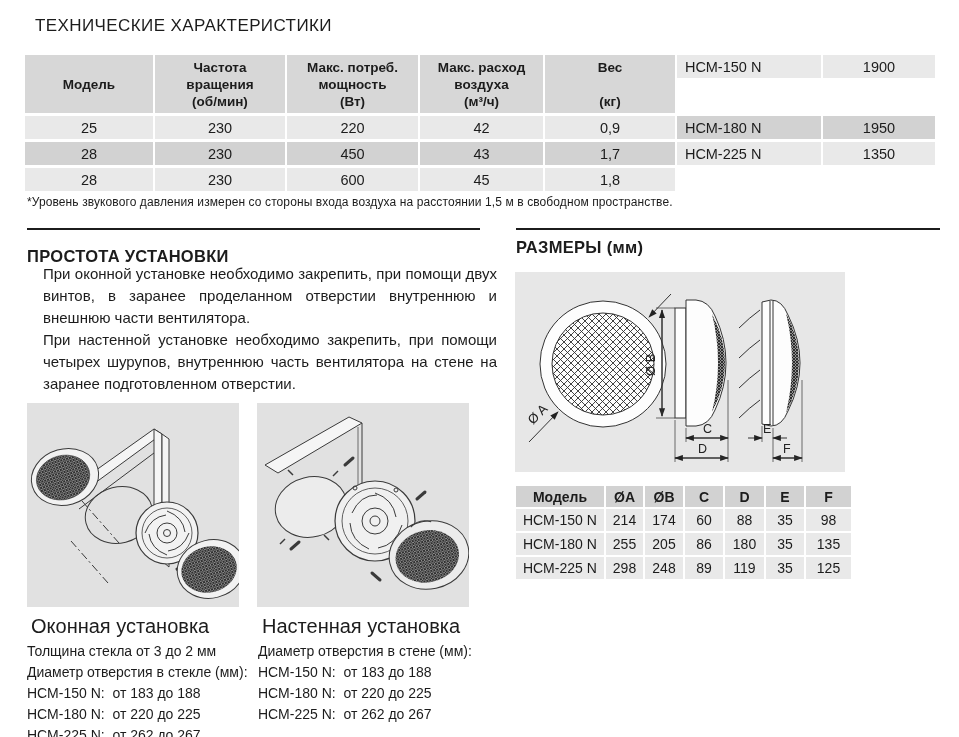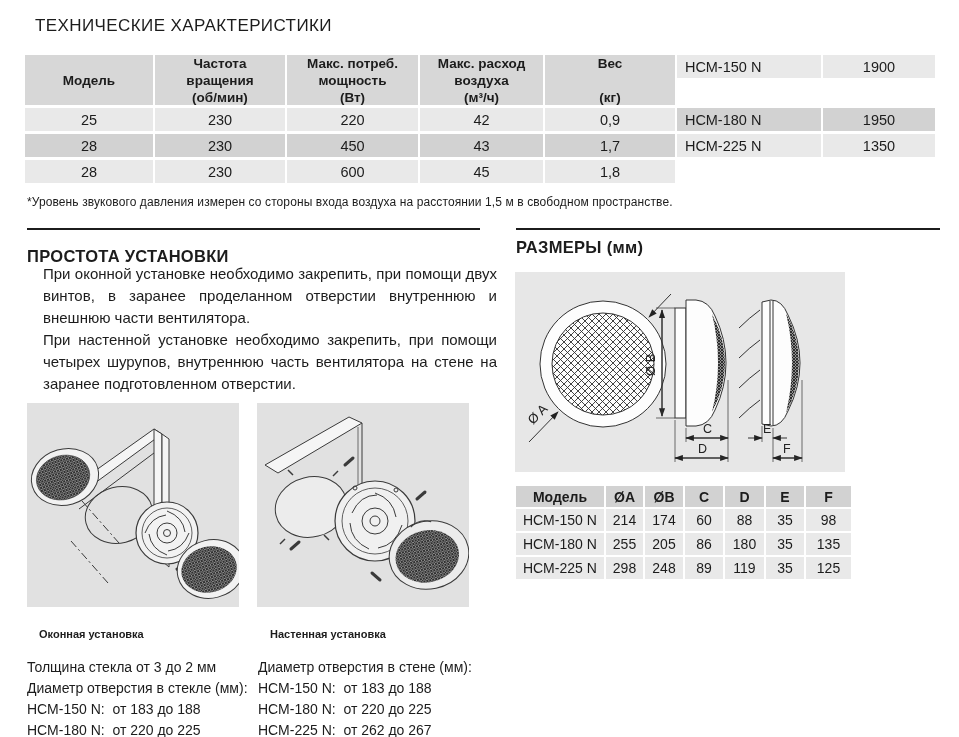--- a/index.html
+++ b/index.html
@@ -6,21 +6,21 @@
   .page{position:relative;width:959px;height:737px;background:#fff;overflow:hidden;
         font-family:"Liberation Sans",sans-serif;color:#1c1c1c;}
 
   .page-title{position:absolute;left:35px;top:16px;margin:0;
         font-size:17px;font-weight:normal;letter-spacing:.4px;}
 
   
   .spec-table{position:absolute;left:25px;top:55px;display:grid;
         grid-template-columns:128px 130px 131px 123px 130px 144px 112px;
         column-gap:2px;row-gap:3px;}
-  .spec-table .th{height:50px;background:#d7d7d7;display:flex;align-items:center;justify-content:center;
+  .spec-table .th{height:58px;background:#d7d7d7;display:flex;align-items:center;justify-content:center;
         text-align:center;font-weight:bold;font-size:13.5px;line-height:17px;white-space:pre-line;}
   .spec-table .td{height:23px;display:flex;align-items:center;justify-content:center;font-size:14.5px;}
   .spec-table .td.model{justify-content:flex-start;padding-left:8px;box-sizing:border-box;}
   .bg-light{background:#e9e9e9;}
   .bg-mid{background:#d2d2d2;}
 
   .footnote{position:absolute;left:27px;top:195px;margin:0;font-size:12px;letter-spacing:.1px;}
 
   .rule{position:absolute;height:2px;background:#1c1c1c;}
   #rule-left{left:27px;top:228px;width:453px;}
@@ -33,21 +33,21 @@
   .install-text{position:absolute;left:43px;top:263px;width:454px;}
   .install-text p{margin:0;font-size:15px;line-height:22px;text-align:justify;}
 
   .illus{position:absolute;top:403px;height:204px;background:#e1e1e1;}
   #illus-window{left:27px;width:212px;}
   #illus-wall{left:257px;width:212px;}
 
   .install-note{position:absolute;top:612px;font-size:14px;line-height:21px;}
   #note-window{left:27px;}
   #note-wall{left:258px;}
-  .install-note h3{margin:12px;font-size:11px;line-height:21px;font-weight:bold;}
+  .install-note h3{margin:4px;font-size:20px;line-height:21px;font-weight:normal;}
   .note-line{white-space:pre;}
 
   .draw-box{position:absolute;left:515px;top:272px;width:330px;height:200px;background:#e7e7e7;}
 
   
   .dims-table{position:absolute;left:516px;top:486px;display:grid;
         grid-template-columns:88px 37px 38px 38px 39px 38px 45px;
         column-gap:2px;row-gap:2px;font-size:14px;}
   .dims-table .th{height:21px;background:#d2d2d2;font-weight:bold;display:flex;align-items:center;justify-content:center;}
   .dims-table .td{height:22px;background:#e9e9e9;display:flex;align-items:center;justify-content:center;}

